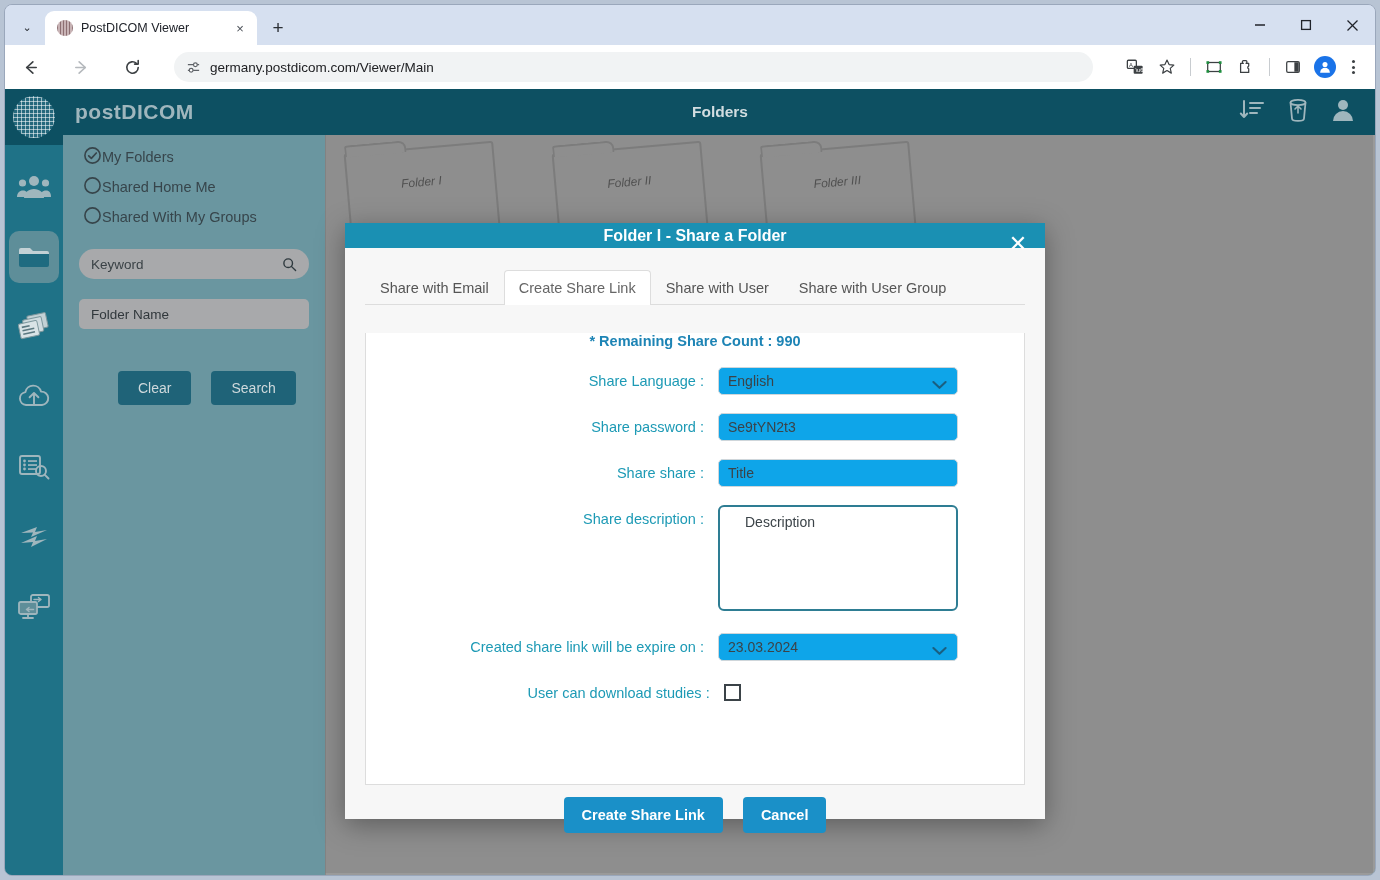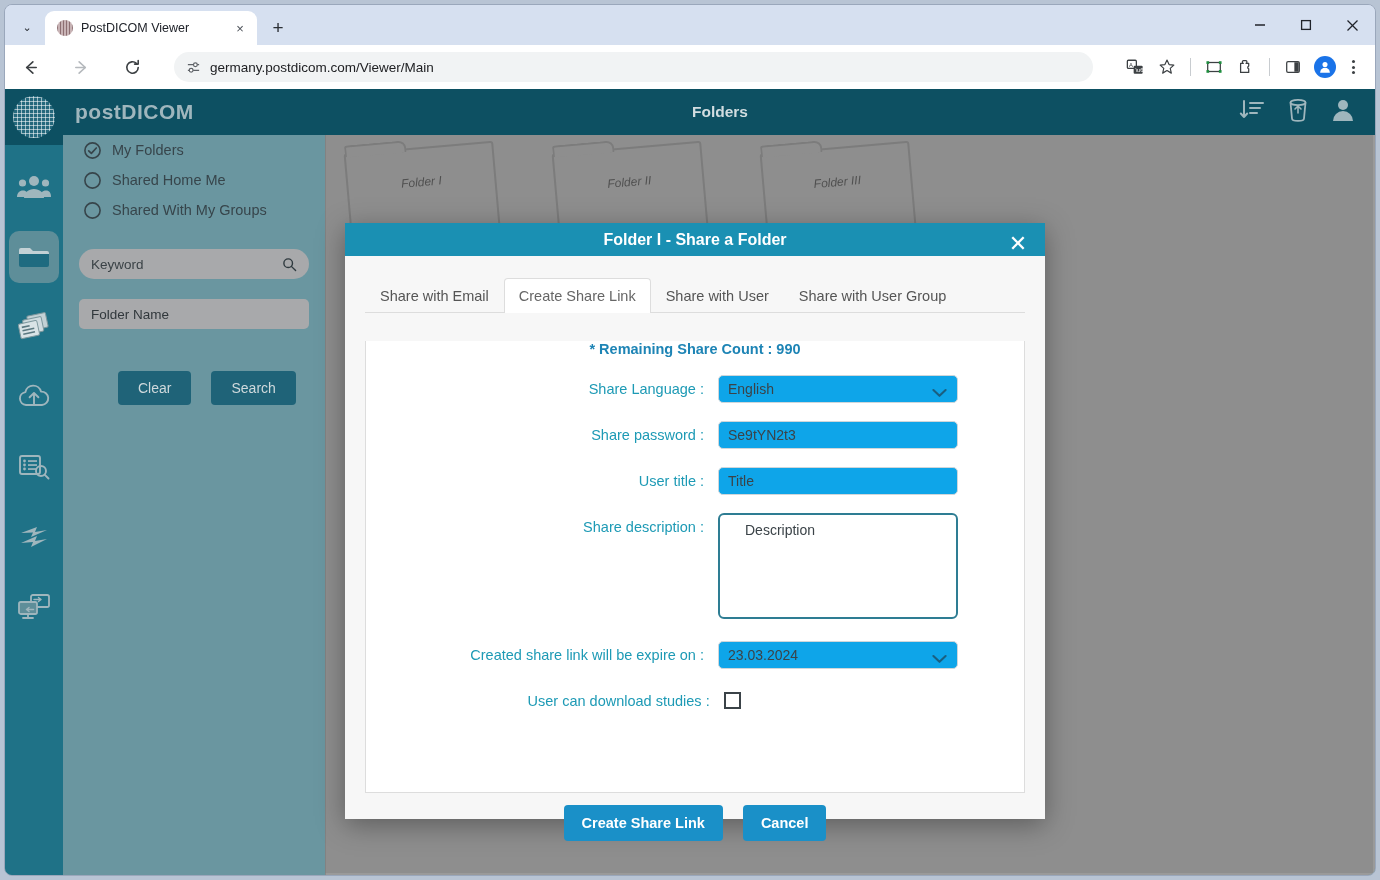--- a/index.html
+++ b/index.html
@@ -107,21 +107,21 @@
   .rail-item.active::before {
     content: ""; position: absolute; left: 4px; right: 4px; top: 2px; bottom: 2px;
     background: #5e8e99; border-radius: 10px;
   }
   .rail-item svg { position: relative; z-index: 1; }
 
   .panel {
     position: absolute; left: 58px; top: 0; width: 262px; height: 788px;
     background: #6a96a0;
   }
-  .radio-row { display: flex; align-items: center; gap: 10px; margin-left: 20px;
+  .radio-row { display: flex; align-items: flex-end; margin-left: 20px;
     height: 30px; }
   .radio-row:first-child { margin-top: 4px; }
   .radio-lbl { font-size: 14.5px; color: #37454b; }
   .kw {
     margin: 24px 16px 0 16px; height: 30px; background: #a8a9ab;
     border-radius: 15px; display: flex; align-items: center; padding: 0 12px;
   }
   .kw-text { font-size: 13.5px; color: #3a4246; flex: 1; }
   .fields {
     margin: 20px 16px 0 16px; background: #a8a9ab; border-radius: 5px;
@@ -180,21 +180,21 @@
     align-items: center; }
 
   
   .backdrop { position: absolute; left: 320px; top: 130px; right: 2px; bottom: 2px;
     background: rgba(120,120,120,.35); }
   .modal {
     position: absolute; left: 340px; top: 218px; width: 700px; height: 596px;
     background: #f7f7f7; box-shadow: 0 6px 26px rgba(0,0,0,.35);
   }
   .modal-head {
-    height: 33px; background: #1a90b3; display: flex; align-items: center;
+    height: 25px; background: #1a90b3; display: flex; align-items: center;
     justify-content: center; position: relative;
   }
   .modal-title { font-size: 16px; color: #fff; font-weight: bold; }
   .modal-x { position: absolute; right: 14px; top: 8px; width: 26px; height: 26px;
     display: flex; align-items: center; justify-content: center; color: #fff;
     font-size: 22px; line-height: 1; cursor: pointer; }
   .tabbar {
     margin: 22px 20px 0 20px; display: flex; align-items: flex-end;
     border-bottom: 1px solid #ddd;
   }
@@ -592,21 +592,21 @@
       </div>
 
       <div class="frow">
         <div class="flabel">Share password :</div>
         <div class="fctl">
           <input class="inp" value="Se9tYN2t3" style="">
         </div>
       </div>
 
       <div class="frow">
-        <div class="flabel">User title :</div>
+        <div class="flabel">Share share :</div>
         <div class="fctl">
           <input class="inp" value="Title" style="">
         </div>
       </div>
 
       <div class="frow">
         <div class="flabel">Share description :</div>
         <div class="fctl">
           <textarea class="ta" style="">Description</textarea>
         </div>

